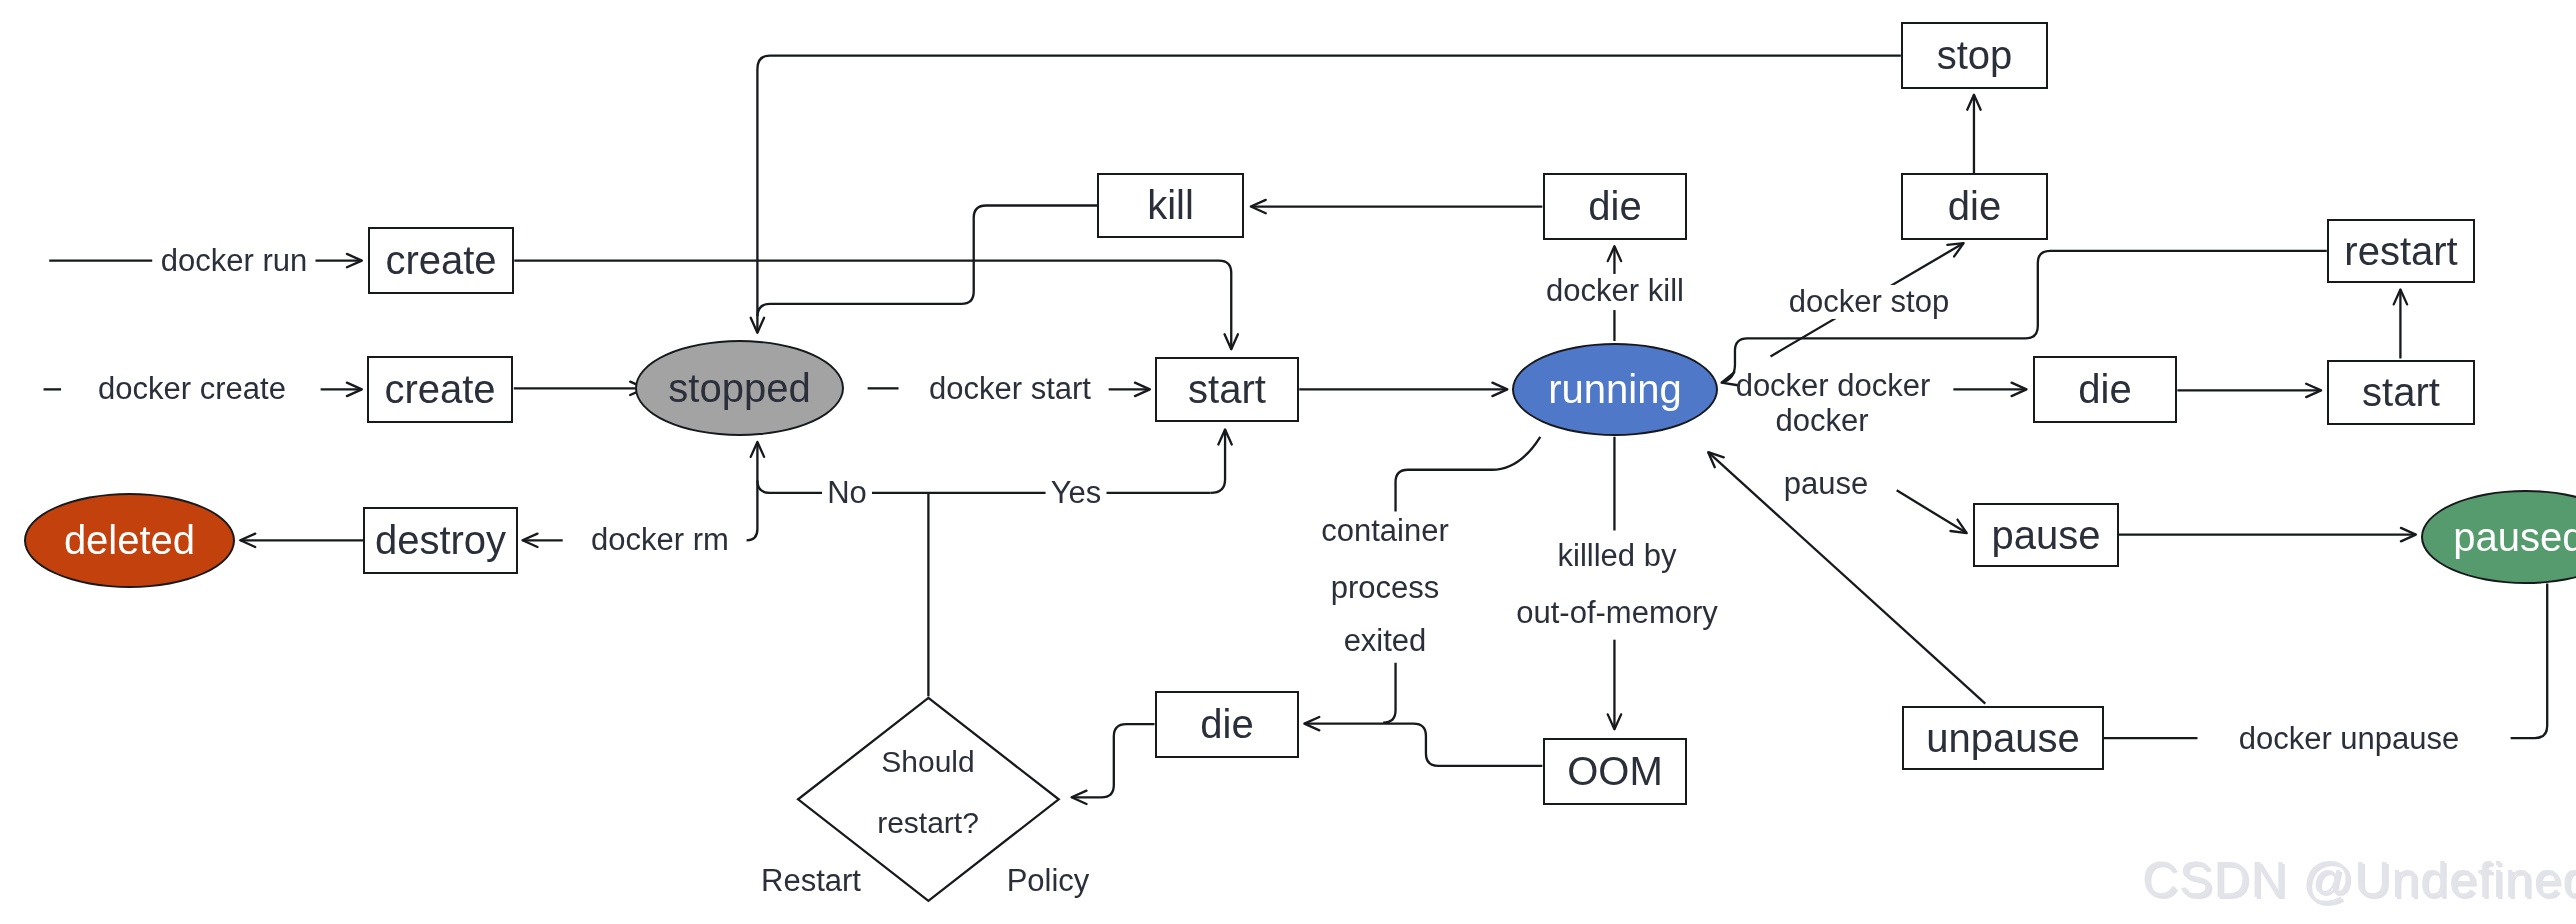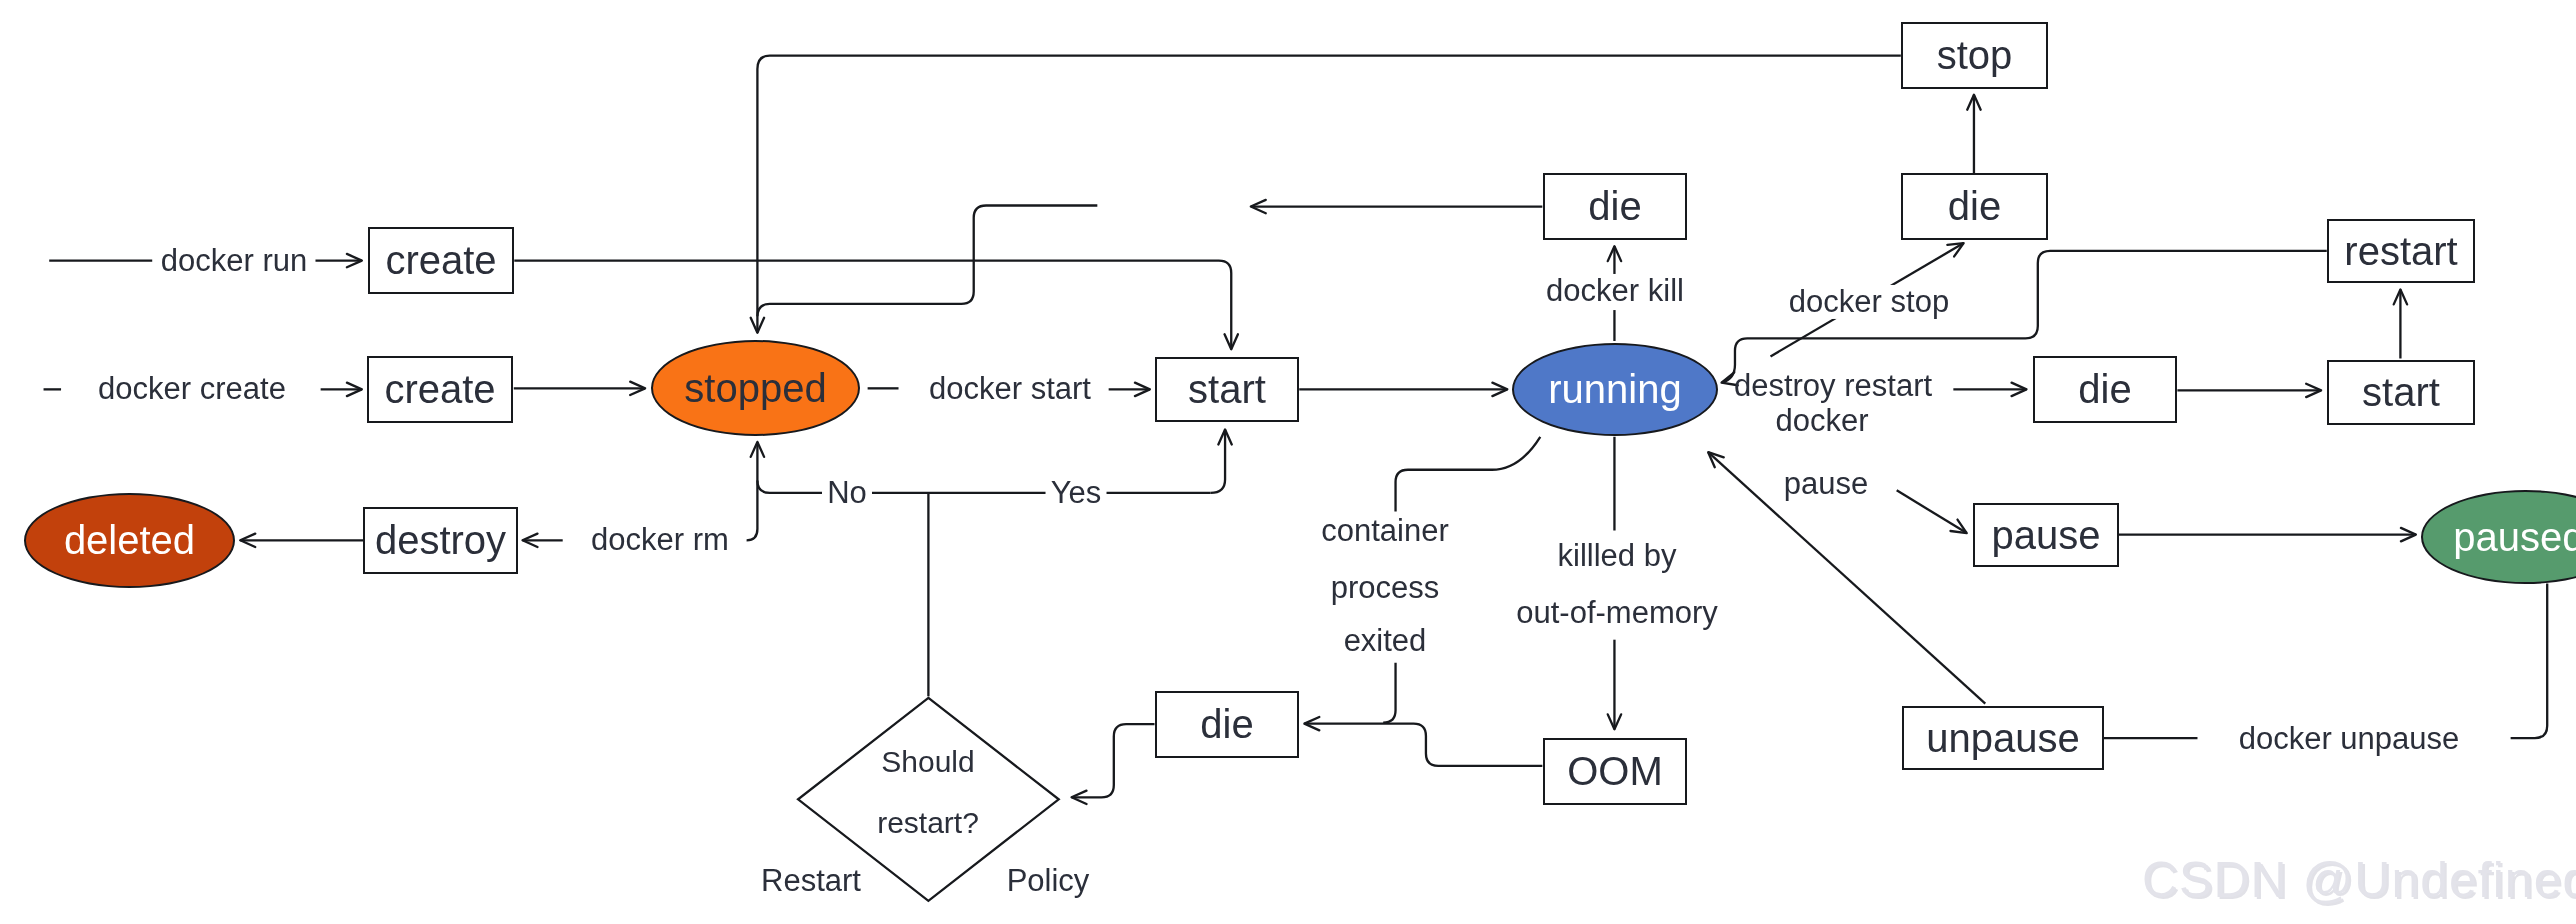--- a/index.html
+++ b/index.html
@@ -98,38 +98,41 @@
       <path d="M1684 754 H1744"></path>
       <path d="M2152 756 H2232" marker-end="url(#arr)"></path>
 
       <polygon points="1802,1355 2055,1552 1802,1749 1549,1552" fill="#ffffff" stroke="#17191d" stroke-width="4.5"></polygon>
     </g>
   </svg>
 
   <div class="node ellipse dark" style="left: 24px; top: 493px; width: 211px; height: 95px; background-color: #c2410c;">
     <span>deleted</span>
   </div>
-  <div class="node ellipse light" style="left: 651px; top: 340px; width: 209px; height: 96px; background-color: #f97316;">
+  <div class="node ellipse light" style="left: 635px; top: 340px; width: 209px; height: 96px; background-color: #a3a3a3;">
     <span>stopped</span>
   </div>
   <div class="node ellipse dark" style="left: 1512px; top: 343px; width: 206px; height: 93px; background-color: rgb(79, 120, 200);">
     <span>running</span>
   </div>
   <div class="node ellipse dark" style="left: 2421px; top: 490px; width: 209px; height: 94px; background-color: rgb(86, 155, 109);">
     <span>pausedr</span>
   </div>
 
   <div class="node box" style="left:368px;top:227px;width:146px;height:67px;">
     <span>create</span>
     </div>
   <div class="node box" style="left:367px;top:356px;width:146px;height:67px;">
     <span>create</span>
     </div>
   <div class="node box" style="left:363px;top:507px;width:155px;height:67px;">
     <span>destroy</span>
+    </div>
+  <div class="node box" style="left:1097px;top:173px;width:147px;height:65px;">
+    <span>kill</span>
     </div>
   <div class="node box" style="left:1543px;top:173px;width:144px;height:67px;">
     <span>die</span>
     </div>
   <div class="node box" style="left:1155px;top:357px;width:144px;height:65px;">
     <span>start</span>
     </div>
   <div class="node box" style="left:1901px;top:22px;width:147px;height:67px;">
     <span>stop</span>
     </div>
@@ -156,21 +159,21 @@
     </div>
   <div class="node box" style="left:1543px;top:738px;width:144px;height:67px;">
     <span>OOM</span>
     </div>
 
   <div class="elabel" style="left:234px;top:261px;">docker run</div>
   <div class="elabel" style="left:192px;top:389px;">docker create</div>
   <div class="elabel" style="left:1010px;top:389px;">docker start</div>
   <div class="elabel bg" style="left:1615px;top:291px;">docker kill</div>
   <div class="elabel bg" style="left:1869px;top:302px;">docker stop</div>
-  <div class="elabel" style="left:1833px;top:386px;">destroy restart</div>
+  <div class="elabel" style="left:1833px;top:386px;">docker docker</div>
   <div class="elabel" style="left:1822px;top:421px;">docker</div>
   <div class="elabel" style="left:1826px;top:484px;">pause</div>
   <div class="elabel" style="left:660px;top:540px;">docker rm</div>
   <div class="elabel" style="left:2349px;top:739px;">docker unpause</div>
   <div class="elabel bg" style="left:847px;top:493px;">No</div>
   <div class="elabel bg" style="left:1076px;top:493px;">Yes</div>
   <div class="elabel bg" style="left:1385px;top:531px;">container</div>
   <div class="elabel bg" style="left:1385px;top:588px;">process</div>
   <div class="elabel bg" style="left:1385px;top:641px;">exited</div>
   <div class="elabel bg" style="left:1617px;top:556px;">killled by</div>

